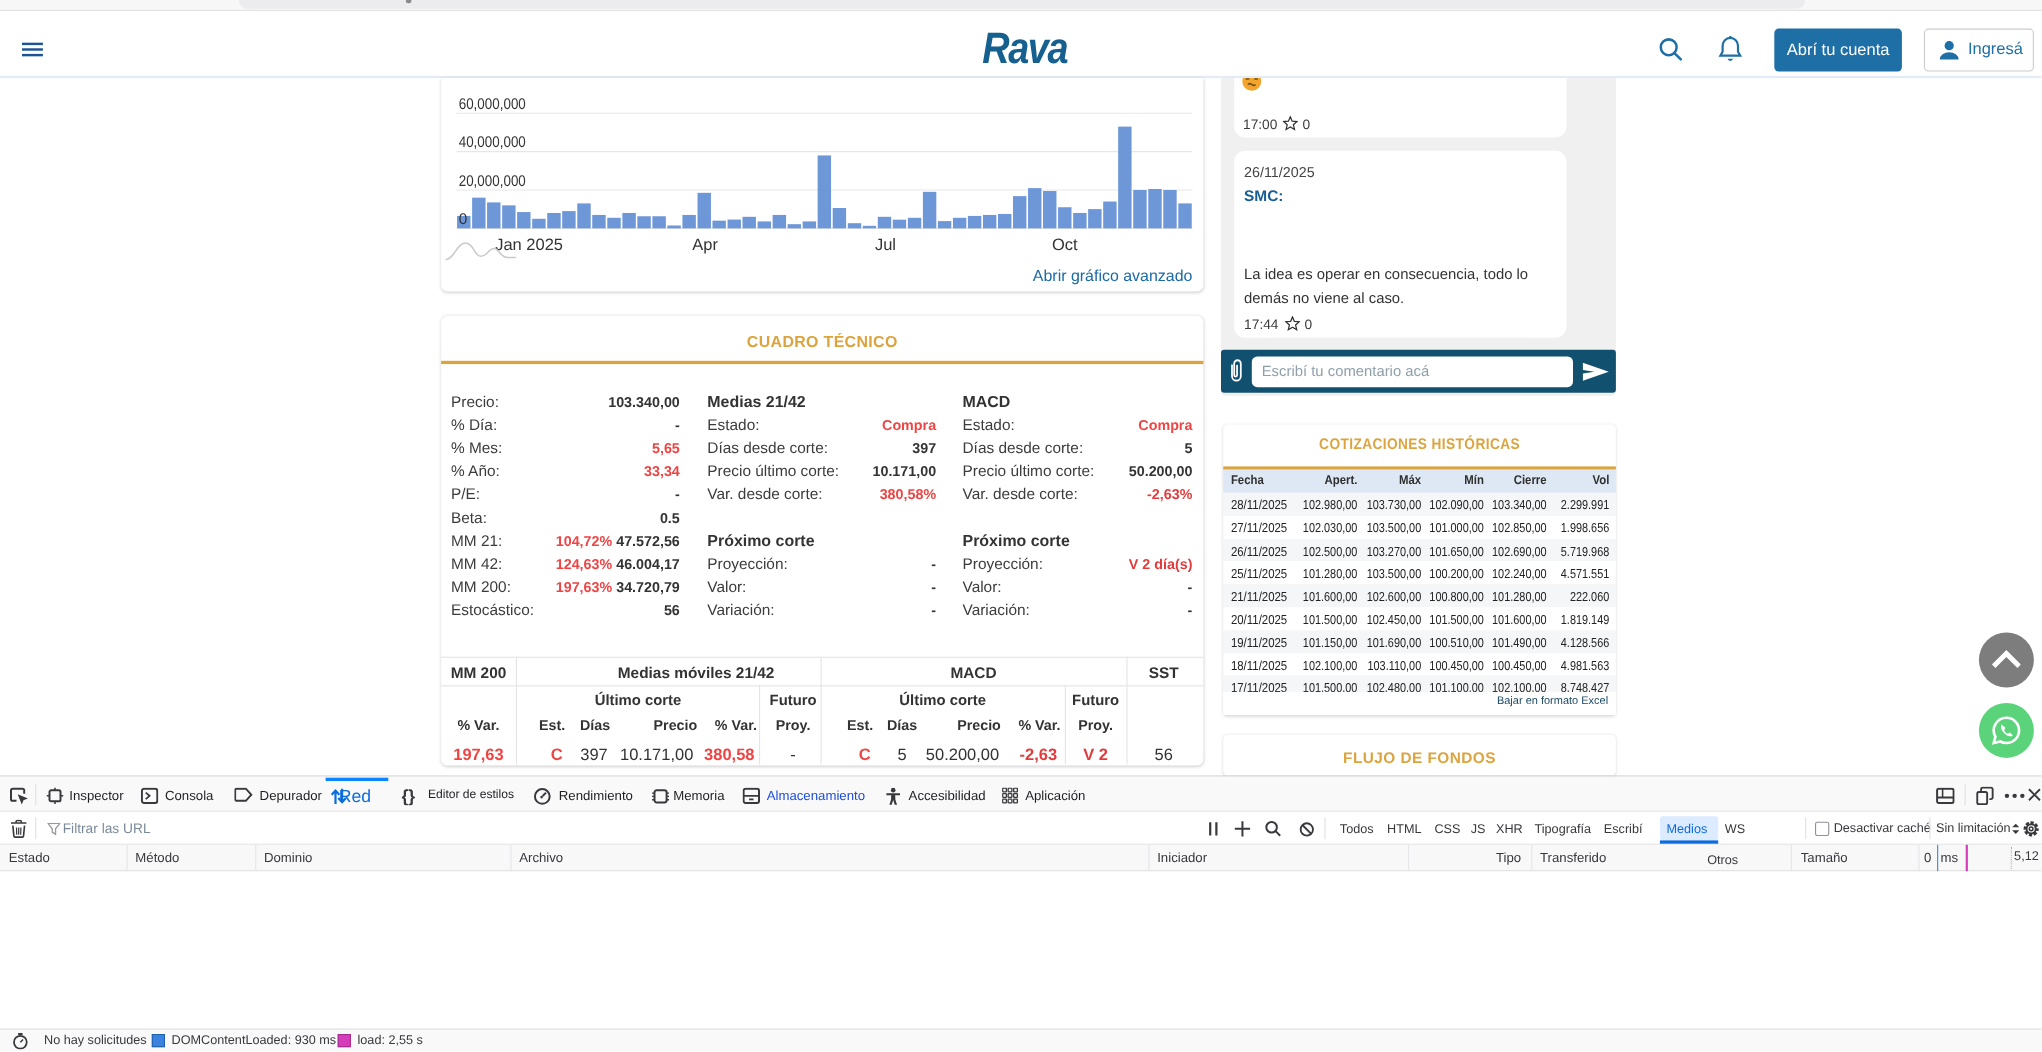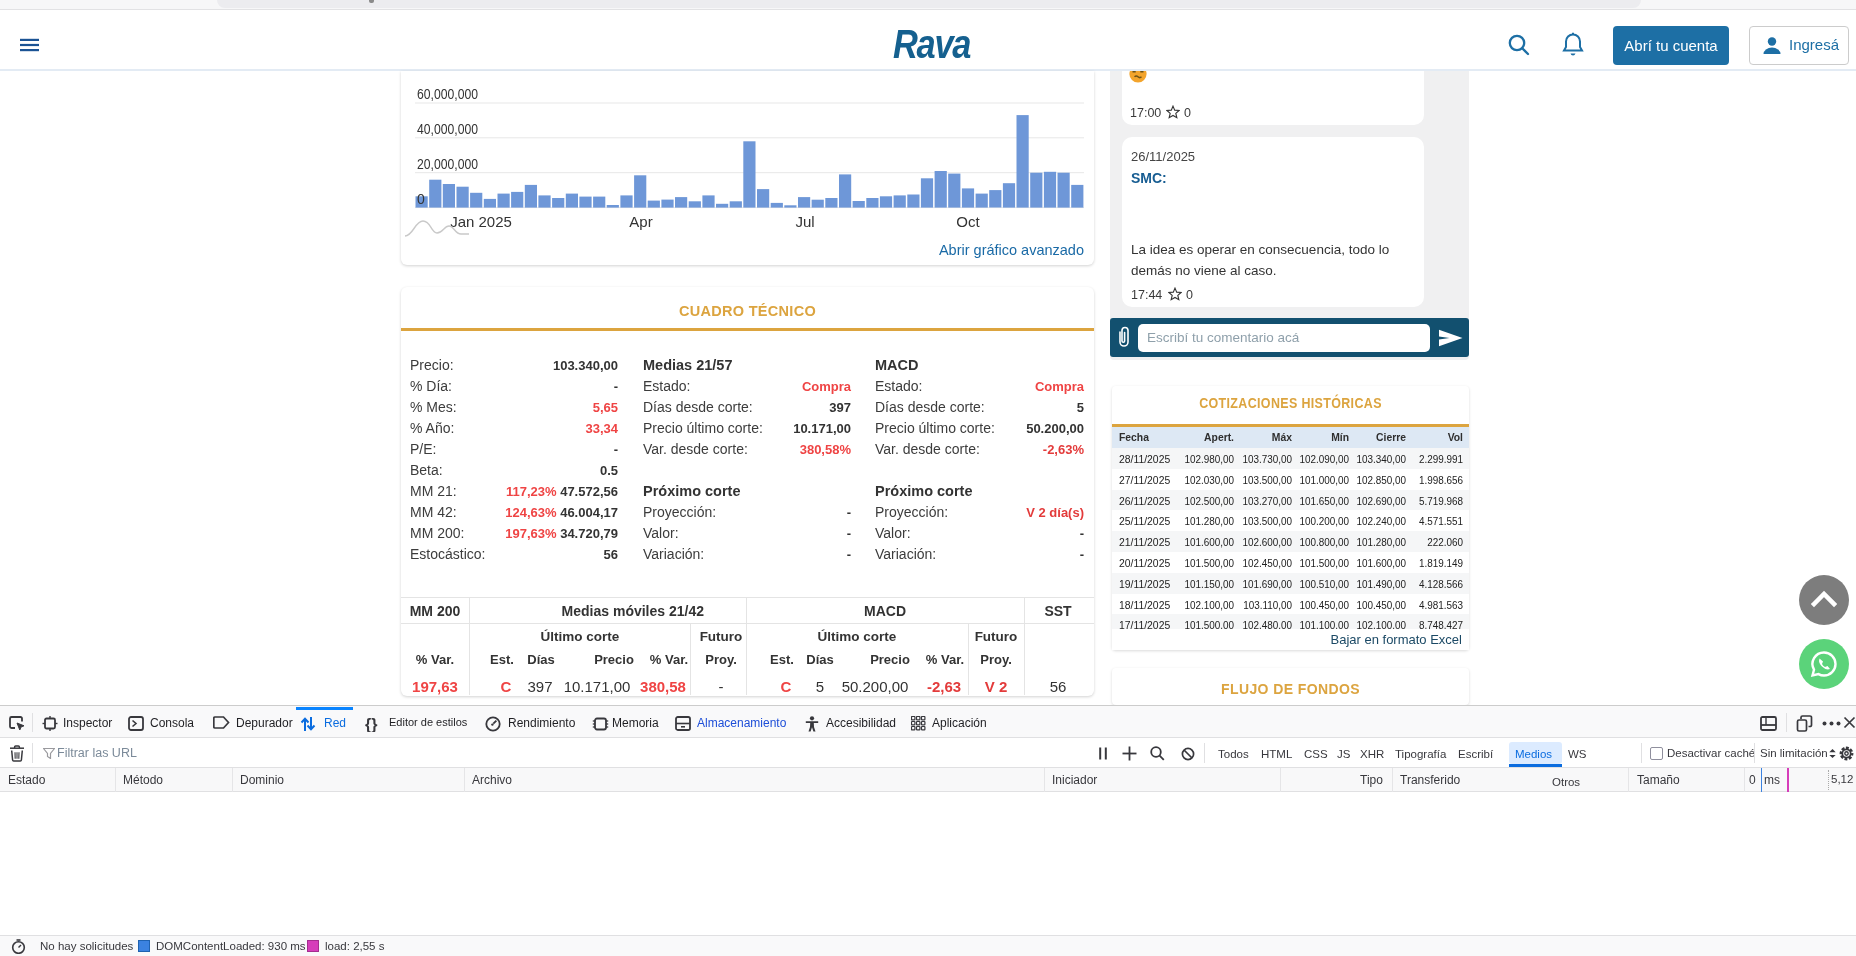--- a/index.html
+++ b/index.html
@@ -112,28 +112,28 @@
 <div class="abs" style="left:410px;top:379px;width:208px;text-align:right;font-size:13px;"><span class="b" style="color:#333">-</span></div>
 <div class="abs" style="left:410px;top:399px;font-size:14px;color:#3c3c3c;">% Mes:</div>
 <div class="abs" style="left:410px;top:400px;width:208px;text-align:right;font-size:13px;"><span class="b green">5,65</span></div>
 <div class="abs" style="left:410px;top:420px;font-size:14px;color:#3c3c3c;">% Año:</div>
 <div class="abs" style="left:410px;top:421px;width:208px;text-align:right;font-size:13px;"><span class="b green">33,34</span></div>
 <div class="abs" style="left:410px;top:441px;font-size:14px;color:#3c3c3c;">P/E:</div>
 <div class="abs" style="left:410px;top:442px;width:208px;text-align:right;font-size:13px;"><span class="b" style="color:#333">-</span></div>
 <div class="abs" style="left:410px;top:462px;font-size:14px;color:#3c3c3c;">Beta:</div>
 <div class="abs" style="left:410px;top:463px;width:208px;text-align:right;font-size:13px;"><span class="b" style="color:#333">0.5</span></div>
 <div class="abs" style="left:410px;top:483px;font-size:14px;color:#3c3c3c;">MM 21:</div>
-<div class="abs" style="left:410px;top:484px;width:208px;text-align:right;font-size:13px;"><span class="b green">117,23%</span><span class="b" style="color:#333"> 47.572,56</span></div>
+<div class="abs" style="left:410px;top:484px;width:208px;text-align:right;font-size:13px;"><span class="b green">104,72%</span><span class="b" style="color:#333"> 47.572,56</span></div>
 <div class="abs" style="left:410px;top:504px;font-size:14px;color:#3c3c3c;">MM 42:</div>
 <div class="abs" style="left:410px;top:505px;width:208px;text-align:right;font-size:13px;"><span class="b green">124,63%</span><span class="b" style="color:#333"> 46.004,17</span></div>
 <div class="abs" style="left:410px;top:525px;font-size:14px;color:#3c3c3c;">MM 200:</div>
 <div class="abs" style="left:410px;top:526px;width:208px;text-align:right;font-size:13px;"><span class="b green">197,63%</span><span class="b" style="color:#333"> 34.720,79</span></div>
 <div class="abs" style="left:410px;top:546px;font-size:14px;color:#3c3c3c;">Estocástico:</div>
 <div class="abs" style="left:410px;top:547px;width:208px;text-align:right;font-size:13px;"><span class="b" style="color:#333">56</span></div>
-<div class="abs" style="left:643px;top:357px;font-size:14px;color:#3c3c3c;"><b style="color:#333;font-size:14.5px">Medias 21/57</b></div>
+<div class="abs" style="left:643px;top:357px;font-size:14px;color:#3c3c3c;"><b style="color:#333;font-size:14.5px">Medias 21/42</b></div>
 <div class="abs" style="left:643px;top:378px;font-size:14px;color:#3c3c3c;">Estado:</div>
 <div class="abs" style="left:643px;top:379px;width:208px;text-align:right;font-size:13px;"><span class="b green">Compra</span></div>
 <div class="abs" style="left:643px;top:399px;font-size:14px;color:#3c3c3c;">Días desde corte:</div>
 <div class="abs" style="left:643px;top:400px;width:208px;text-align:right;font-size:13px;"><span class="b" style="color:#333">397</span></div>
 <div class="abs" style="left:643px;top:420px;font-size:14px;color:#3c3c3c;">Precio último corte:</div>
 <div class="abs" style="left:643px;top:421px;width:208px;text-align:right;font-size:13px;"><span class="b" style="color:#333">10.171,00</span></div>
 <div class="abs" style="left:643px;top:441px;font-size:14px;color:#3c3c3c;">Var. desde corte:</div>
 <div class="abs" style="left:643px;top:442px;width:208px;text-align:right;font-size:13px;"><span class="b green">380,58%</span></div>
 <div class="abs" style="left:643px;top:483px;font-size:14px;color:#3c3c3c;"><b style="color:#333;font-size:14.5px">Próximo corte</b></div>
 <div class="abs" style="left:643px;top:504px;font-size:14px;color:#3c3c3c;">Proyección:</div>
@@ -291,21 +291,21 @@
 <div class="abs" style="left:1344px;top:597.5999999999999px;width:62px;text-align:right;font-size:11.8px;color:#222;transform:scaleX(0.84);transform-origin:right center;">100.450,00</div>
 <div class="abs" style="left:1401px;top:597.5999999999999px;width:62px;text-align:right;font-size:11.8px;color:#222;transform:scaleX(0.84);transform-origin:right center;">4.981.563</div>
 <div class="abs" style="left:1112px;top:614.3999999999999px;width:357px;height:20.8px;background:#f5f6f7;"></div>
 <div class="abs" style="left:1119px;top:618.3999999999999px;font-size:11.8px;color:#222;transform:scaleX(0.88);transform-origin:left center;">17/11/2025</div>
 <div class="abs" style="left:1172px;top:618.3999999999999px;width:62px;text-align:right;font-size:11.8px;color:#222;transform:scaleX(0.84);transform-origin:right center;">101.500,00</div>
 <div class="abs" style="left:1230px;top:618.3999999999999px;width:62px;text-align:right;font-size:11.8px;color:#222;transform:scaleX(0.84);transform-origin:right center;">102.480,00</div>
 <div class="abs" style="left:1287px;top:618.3999999999999px;width:62px;text-align:right;font-size:11.8px;color:#222;transform:scaleX(0.84);transform-origin:right center;">101.100,00</div>
 <div class="abs" style="left:1344px;top:618.3999999999999px;width:62px;text-align:right;font-size:11.8px;color:#222;transform:scaleX(0.84);transform-origin:right center;">102.100,00</div>
 <div class="abs" style="left:1401px;top:618.3999999999999px;width:62px;text-align:right;font-size:11.8px;color:#222;transform:scaleX(0.84);transform-origin:right center;">8.748.427</div>
 <div class="abs" style="left:1112px;top:629px;width:357px;height:21px;background:#fff;"></div>
-<div class="abs" style="left:1150px;top:632px;width:312px;text-align:right;font-size:13px;color:#1b4965;">Bajar en formato Excel</div>
+<div class="abs" style="left:1150px;top:632px;width:312px;text-align:right;font-size:10px;color:#1b4965;">Bajar en formato Excel</div>
 <div class="abs" style="left:1112px;top:668px;width:357px;height:37px;background:#fff;border-radius:4px;box-shadow:0 1px 3px rgba(0,0,0,0.15);"></div>
 <div class="abs" style="left:1112px;top:681px;width:357px;text-align:center;font-size:14px;font-weight:bold;color:#dca43f;letter-spacing:0.4px;">FLUJO DE FONDOS</div>
 <div class="abs" style="left:1799px;top:575px;width:50px;height:50px;background:#7d7d7d;border-radius:50%;"></div>
 <svg class="abs" style="left:1811px;top:590px;" width="26" height="18" viewBox="0 0 26 18">
 <path d="M3 14 L13 4 L23 14" fill="none" stroke="#fff" stroke-width="4.5" stroke-linecap="square"></path>
   </svg>
 <div class="abs" style="left:1799px;top:639px;width:50px;height:50px;background:#5bd37a;border-radius:50%;"></div>
 <svg class="abs" style="left:1808px;top:648px;" width="32" height="32" viewBox="0 0 32 32">
 <path d="M16 4.5 a11.5 11.5 0 0 1 0 23 a11.4 11.4 0 0 1 -5.5 -1.4 L4.5 27.5 l1.5 -5.8 a11.5 11.5 0 0 1 10 -17.2 z" fill="none" stroke="#fff" stroke-width="2.4"></path>
 <path d="M11.5 10.5 q-1.5 4 2.5 8 q4 4 8 2.5 l-2.5 -3 l-2.5 1 q-2 -1 -3 -3 l1 -2.5 z" fill="#fff"></path>
@@ -334,21 +334,21 @@
   </svg>
 <div class="abs" style="left:150px;top:715.5px;font-size:12px;color:#1f1f23;">Consola</div>
 <svg class="abs" style="left:213px;top:716px;" width="17" height="13" viewBox="0 0 17 13">
 <path d="M2 1 H10.5 L15.5 6.5 L10.5 12 H2 A1.2 1.2 0 0 1 0.8 10.8 V2.2 A1.2 1.2 0 0 1 2 1 Z" fill="none" stroke="#38383d" stroke-width="1.7"></path>
   </svg>
 <div class="abs" style="left:236px;top:715.5px;font-size:12px;color:#1f1f23;">Depurador</div>
 <svg class="abs" style="left:300px;top:716px;" width="16" height="16" viewBox="0 0 16 16">
 <path d="M5 15 V3 M1.5 6.5 L5 2.8 L8.5 6.5" fill="none" stroke="#0a6cdf" stroke-width="2"></path>
 <path d="M11 1 V13 M7.5 9.5 L11 13.2 L14.5 9.5" fill="none" stroke="#0a6cdf" stroke-width="2"></path>
   </svg>
-<div class="abs" style="left:324px;top:715.5px;font-size:12px;color:#0a6cdf;">Red</div>
+<div class="abs" style="left:308px;top:715.5px;font-size:16px;color:#0a6cdf;">Red</div>
 <div class="abs" style="left:296px;top:707px;width:57px;height:3px;background:#0a84ff;"></div>
 <svg class="abs" style="left:365px;top:716px;" width="18" height="16" viewBox="0 0 18 16">
 <text x="0" y="13.5" font-size="16" font-weight="bold" fill="#38383d" font-family="Liberation Sans">{}</text>
   </svg>
 <div class="abs" style="left:389px;top:715.5px;font-size:11px;color:#1f1f23;">Editor de estilos</div>
 <svg class="abs" style="left:485px;top:716px;" width="16" height="16" viewBox="0 0 16 16">
 <circle cx="8" cy="8" r="6.7" fill="none" stroke="#38383d" stroke-width="1.8"></circle>
 <circle cx="7.4" cy="8.6" r="1.2" fill="#38383d"></circle>
     <line x1="8.3" y1="7.7" x2="11.4" y2="4.6" stroke="#38383d" stroke-width="1.8"></line>
   </svg>

